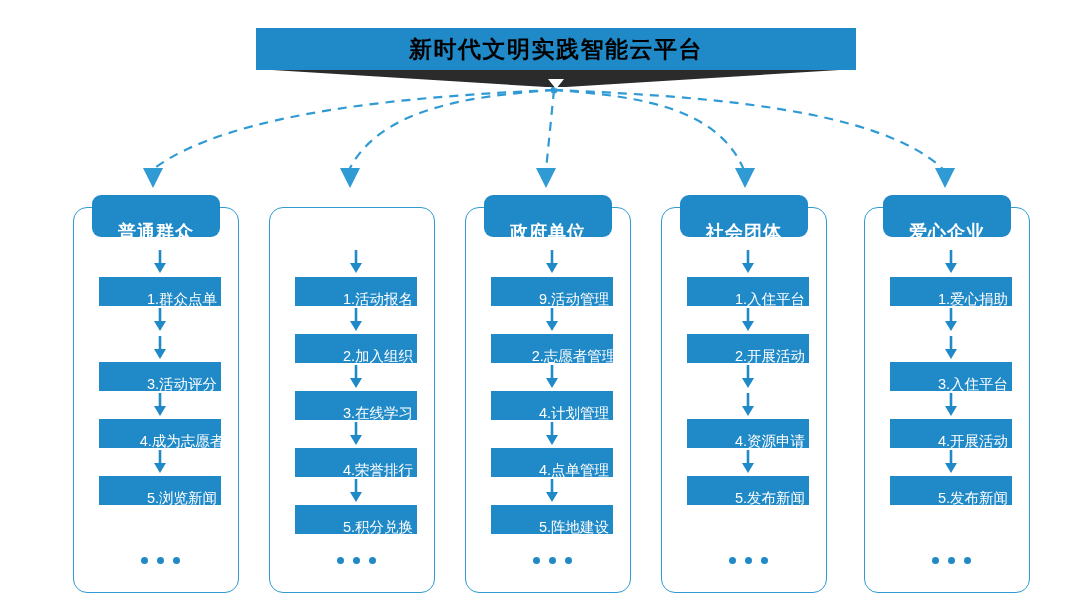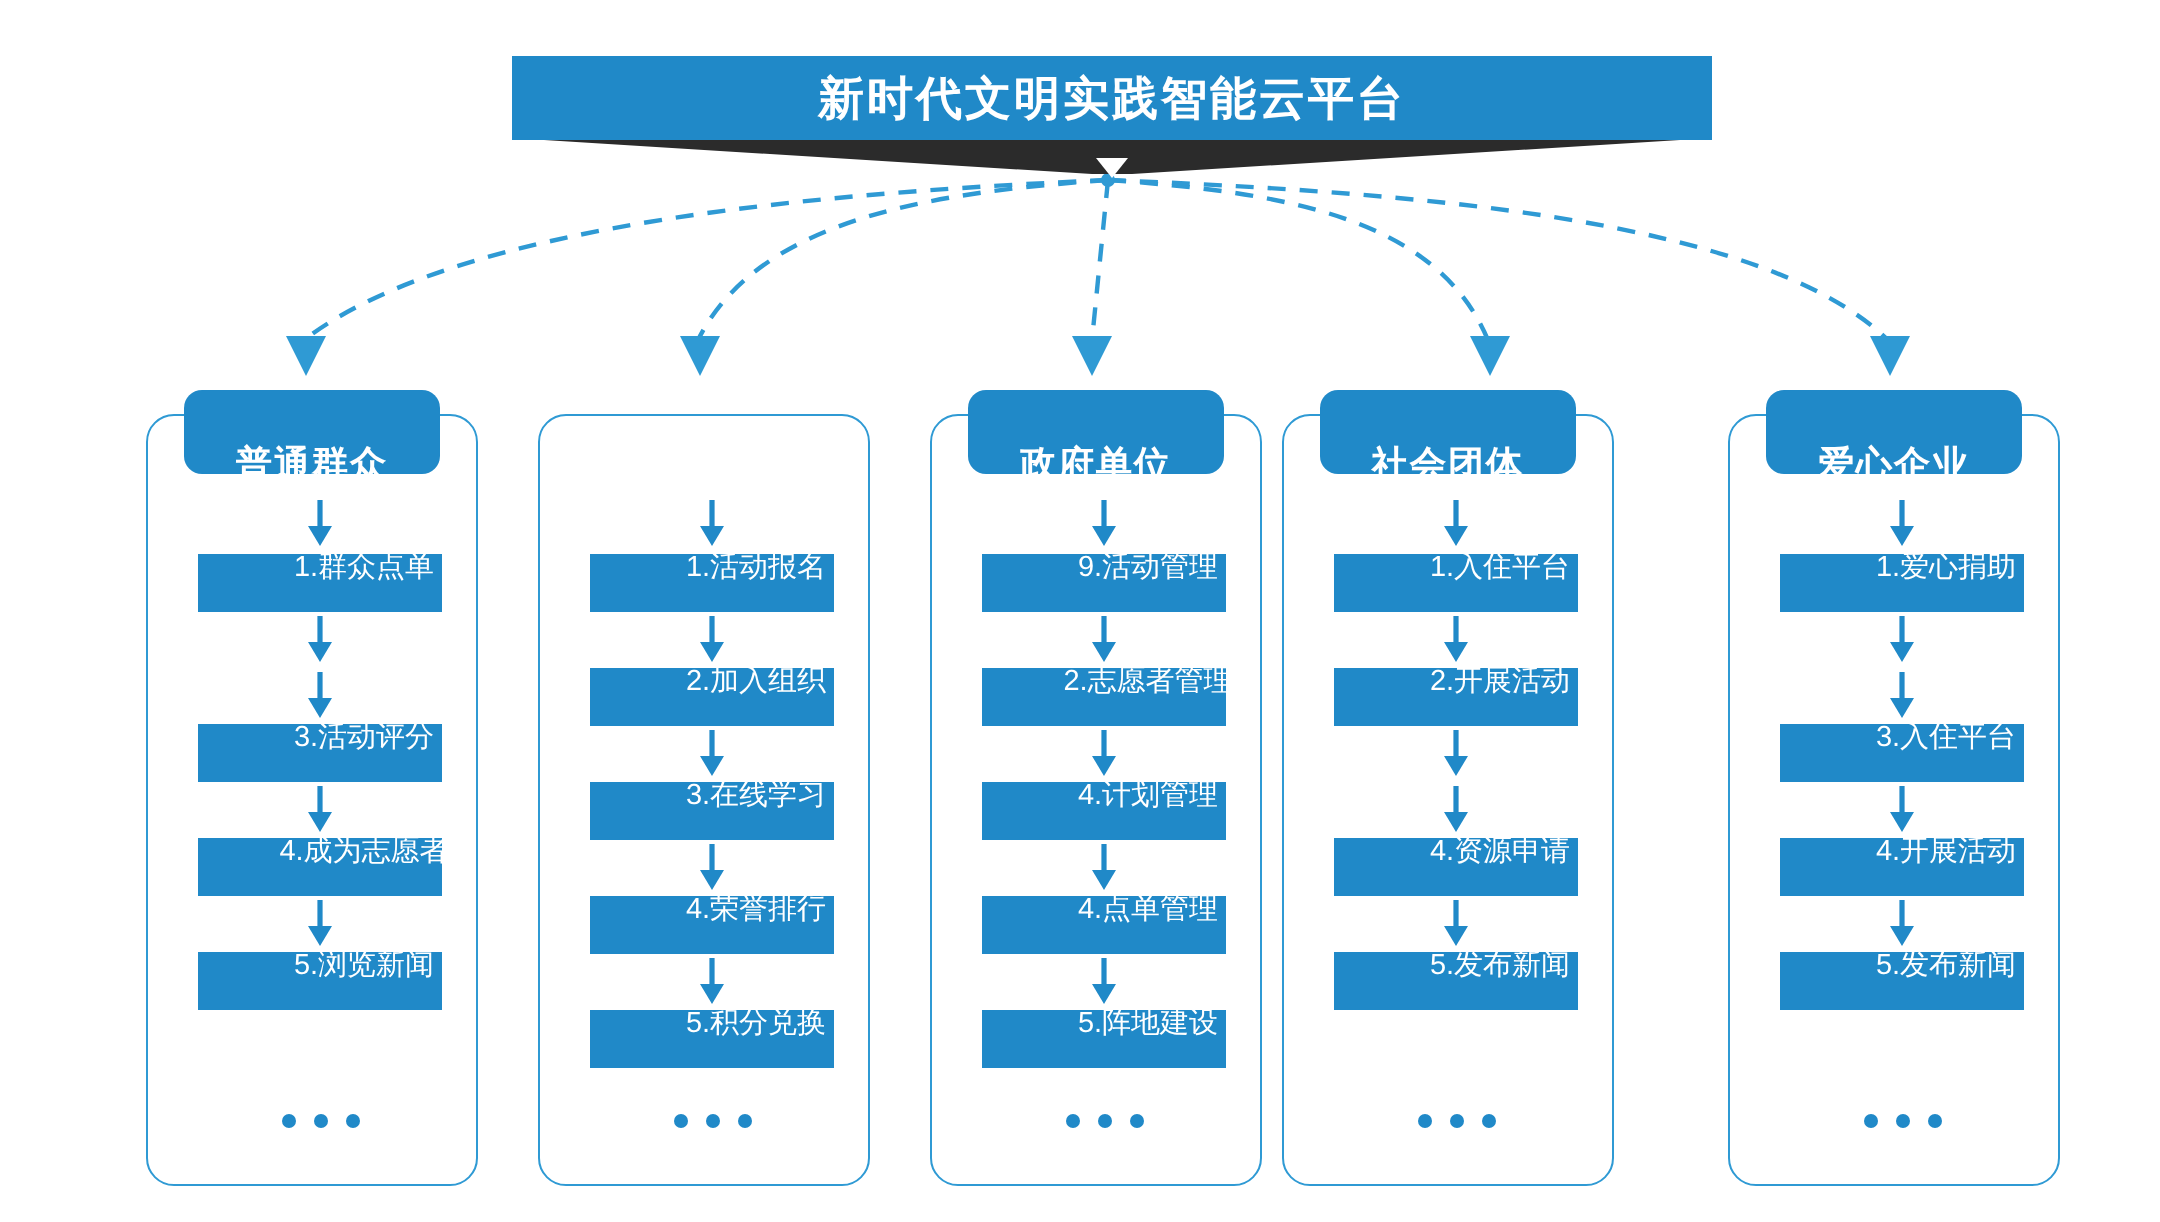--- a/index.html
+++ b/index.html
@@ -25,21 +25,21 @@
     top: 28px;
     width: 600px;
     height: 42px;
     background: #2089c8;
     display: flex;
     align-items: center;
     justify-content: center;
     z-index: 5;
   }
   #title-text {
-    color: #ffffff;
+    color: #000000;
     font-size: 23px;
     font-weight: bold;
     letter-spacing: 1.5px;
     line-height: 1;
     white-space: nowrap;
   }
   #title-shadow {
     position: absolute;
     left: 240px;
     top: 69px;
@@ -104,21 +104,21 @@
     position: absolute;
     left: 26px;
     top: 70px;
     width: 122px;
   }
   .item-box {
     width: 122px;
     height: 29px;
     background: #2089c8;
     display: flex;
-    align-items: flex-start;
+    align-items: flex-end;
     justify-content: center;
     box-sizing: border-box;
     padding-left: 44px;
   }
   .item-label {
     color: #ffffff;
     font-size: 14.5px;
     line-height: 1;
     white-space: nowrap;
   }
@@ -352,21 +352,21 @@
           <div class="item-box">
             <span class="item-label">5.阵地建设</span>
           </div>
         </div>
         <div class="dots">
           <span class="dot"></span>
           <span class="dot"></span>
           <span class="dot"></span>
         </div>
       </div>
-      <div class="column" style="left: 641px;">
+      <div class="column" style="left: 661px;">
         <div class="col-frame"></div>
         <div class="col-header">
           <span class="col-header-label">社会团体</span>
         </div>
         <div class="head-arrow">
           <svg width="14" height="24" viewBox="0 0 14 24">
             <line x1="7" y1="0" x2="7" y2="14" stroke="#2089c8" stroke-width="2.6"></line>
             <polygon points="1,13 13,13 7,23" fill="#2089c8"></polygon>
           </svg>
         </div>

